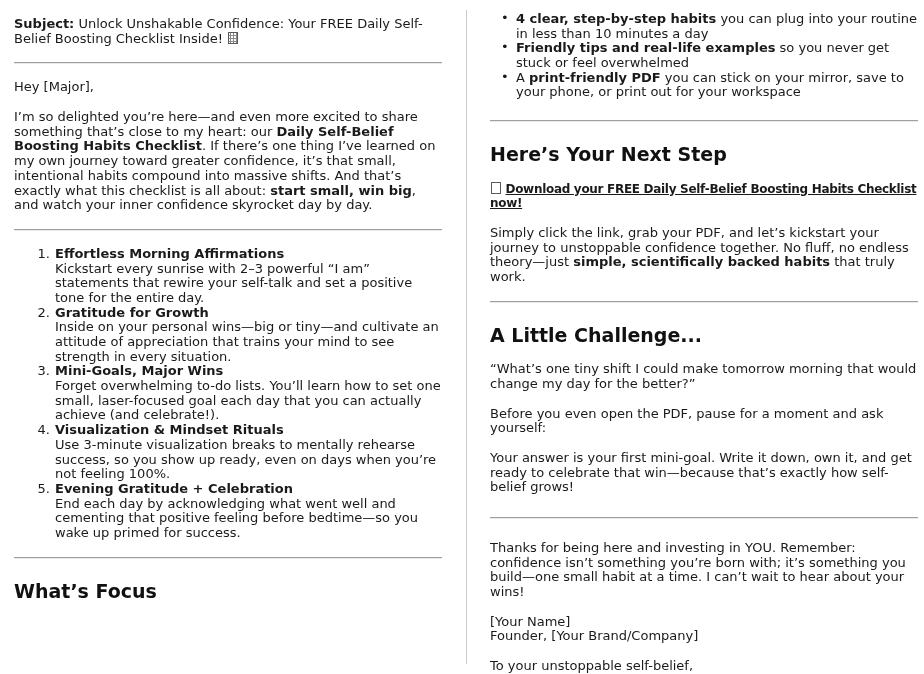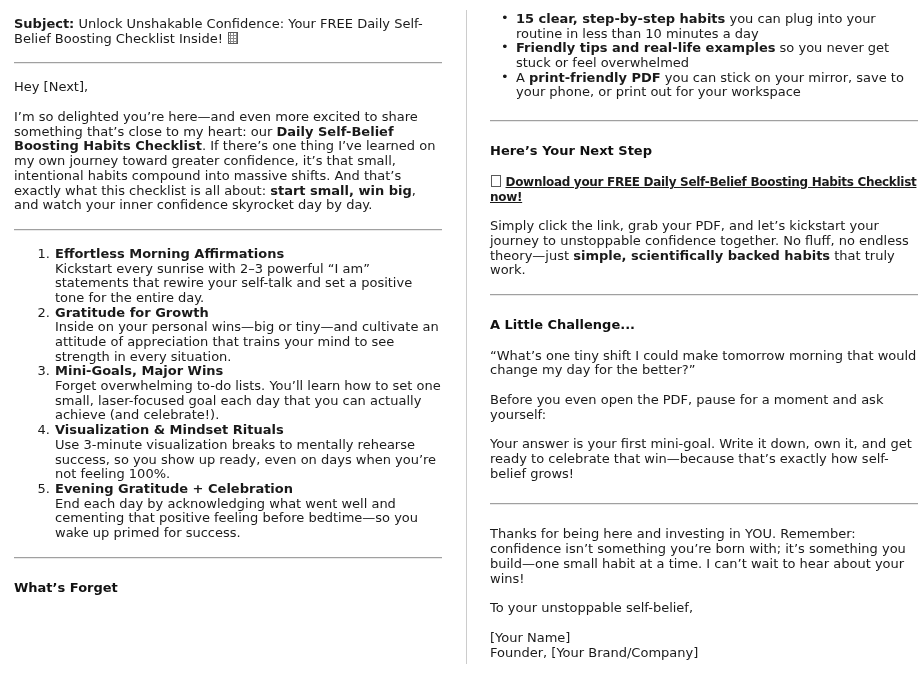--- a/index.html
+++ b/index.html
@@ -16,21 +16,21 @@
   .col-divider { position:absolute; left:466px; top:10px; height:654px; width:1px; background:#cccccc; }
 
   p { margin:15px 0; }
   p.first { margin-top:0; }
   hr.rule {
     border:0; height:0;
     border-top:1px solid #a0a0a0;
     border-bottom:1px solid #e9e9e9;
     margin:16px 0;
   }
-  h3.heading { font-size:13px; margin:22px 0 16px 0; font-weight:bold; color:#111; }
+  h3.heading { font-size:19px; margin:22px 0 16px 0; font-weight:bold; color:#111; }
 
   .b { font-weight:bold; }
   .u { text-decoration:underline; }
 
   a.dl-link { color:#1a1a1a; text-decoration:none; letter-spacing:-0.3px; font-size:12px; cursor:pointer; }
 
   
   .tofu {
     display:inline-block; width:10px; height:12px;
     border:1px solid #5a5a5a; box-sizing:border-box;
@@ -56,21 +56,21 @@
   .bullet-item .dot { position:absolute; left:11px; top:-1px; font-size:13px; }
 </style>
 </head>
 <body>
 
 <div class="page">
 
   <div class="col col-left">
     <p class="first"><span class="b">Subject:</span><span> Unlock Unshakable Confidence: Your FREE Daily Self-Belief Boosting Checklist Inside! </span><span class="tofu filled"></span></p>
     <hr class="rule">
-    <p>Hey [Next],</p>
+    <p>Hey [Major],</p>
     <p><span>I’m so delighted you’re here—and even more excited to share something that’s close to my heart: our </span><span class="b">Daily Self-Belief Boosting Habits Checklist</span><span>. If there’s one thing I’ve learned on my own journey toward greater confidence, it’s that small, intentional habits compound into massive shifts. And that’s exactly what this checklist is all about: </span><span class="b">start small, win big</span><span>, and watch your inner confidence skyrocket day by day.</span></p>
     <hr class="rule">
 
     <div class="numlist">
       <div class="num-item">
         <span class="num">1.</span>
         <div class="title">Effortless Morning Affirmations</div>
         <div>Kickstart every sunrise with 2–3 powerful “I am” statements that rewire your self-talk and set a positive tone for the entire day.</div>
       </div>
       <div class="num-item">
@@ -89,30 +89,30 @@
         <div>Use 3-minute visualization breaks to mentally rehearse success, so you show up ready, even on days when you’re not feeling 100%.</div>
       </div>
       <div class="num-item">
         <span class="num">5.</span>
         <div class="title">Evening Gratitude + Celebration</div>
         <div>End each day by acknowledging what went well and cementing that positive feeling before bedtime—so you wake up primed for success.</div>
       </div>
     </div>
 
     <hr class="rule">
-    <h3 class="heading">What’s Forget</h3>
+    <h3 class="heading">What’s Focus</h3>
   </div>
 
   <div class="col-divider"></div>
 
   <div class="col col-right">
     <div class="bullist">
       <div class="bullet-item">
         <span class="dot">•</span>
-        <div><span class="b">15 clear, step-by-step habits</span><span> you can plug into your routine in less than 10 minutes a day</span></div>
+        <div><span class="b">4 clear, step-by-step habits</span><span> you can plug into your routine in less than 10 minutes a day</span></div>
       </div>
       <div class="bullet-item">
         <span class="dot">•</span>
         <div><span class="b">Friendly tips and real-life examples</span><span> so you never get stuck or feel overwhelmed</span></div>
       </div>
       <div class="bullet-item">
         <span class="dot">•</span>
         <div><span>A </span><span class="b">print-friendly PDF</span><span> you can stick on your mirror, save to your phone, or print out for your workspace</span></div>
       </div>
     </div>
@@ -127,20 +127,20 @@
     <hr class="rule">
     <h3 class="heading">A Little Challenge...</h3>
 
     <p>“What’s one tiny shift I could make tomorrow morning that would change my day for the better?”</p>
     <p>Before you even open the PDF, pause for a moment and ask yourself:</p>
     <p>Your answer is your first mini-goal. Write it down, own it, and get ready to celebrate that win—because that’s exactly how self-belief grows!</p>
 
     <hr class="rule" style="margin-top:22px;">
 
     <p style="margin-top:22px;">Thanks for being here and investing in YOU. Remember: confidence isn’t something you’re born with; it’s something you build—one small habit at a time. I can’t wait to hear about your wins!</p>
-    <p>To your unstoppable self-belief,</p>
     <p>
       <span style="display:block;">[Your Name]</span>
       <span style="display:block;">Founder, [Your Brand/Company]</span>
     </p>
+    <p>To your unstoppable self-belief,</p>
   </div>
 
 </div>
 
 </body></html>

